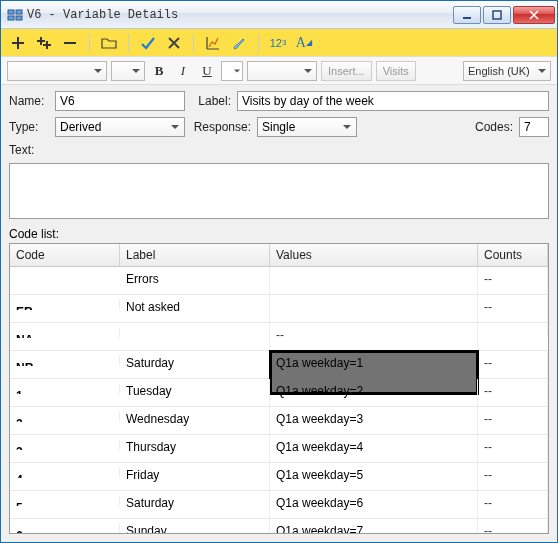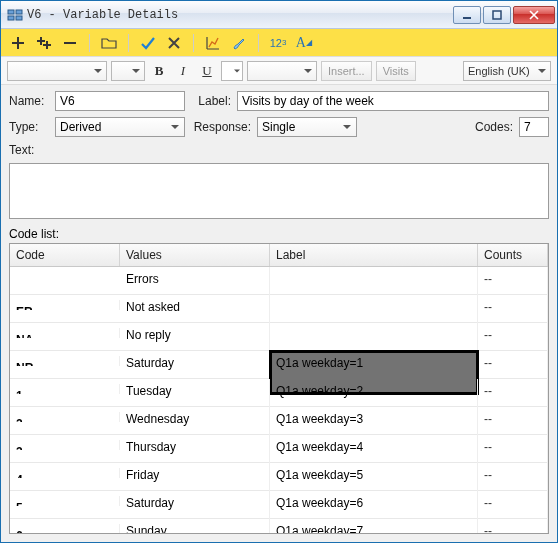--- a/index.html
+++ b/index.html
@@ -325,40 +325,39 @@
       <span class="lbl" style="width:40px">Text:</span>
     </div>
     <div class="textarea"></div>
   </div>
 
   <div class="codelist-label">Code list:</div>
 
   <div class="grid">
     <div class="ghead">
       <div>Code</div>
+      <div>Label</div>
       <div>Values</div>
-      <div>Label</div>
       <div>Counts</div>
     </div>
     <div class="gbody" id="gbody">
         <div class="grow">
           <div class="c-code">ER</div>
           <div>Errors</div>
           <div class="valcell"></div>
           <div class="c-counts">--</div>
         </div>
         <div class="grow">
           <div class="c-code">NA</div>
           <div>Not asked</div>
           <div class="valcell"></div>
           <div class="c-counts">--</div>
         </div>
         <div class="grow">
           <div class="c-code">NR</div>
-          <div>No reply</div>
           <div class="valcell"></div>
           <div class="c-counts">--</div>
         </div>
         <div class="grow">
           <div class="c-code">1</div>
           <div>Saturday</div>
           <div class="valcell hl">Q1a weekday=1</div>
           <div class="c-counts">--</div>
         </div>
         <div class="grow">

